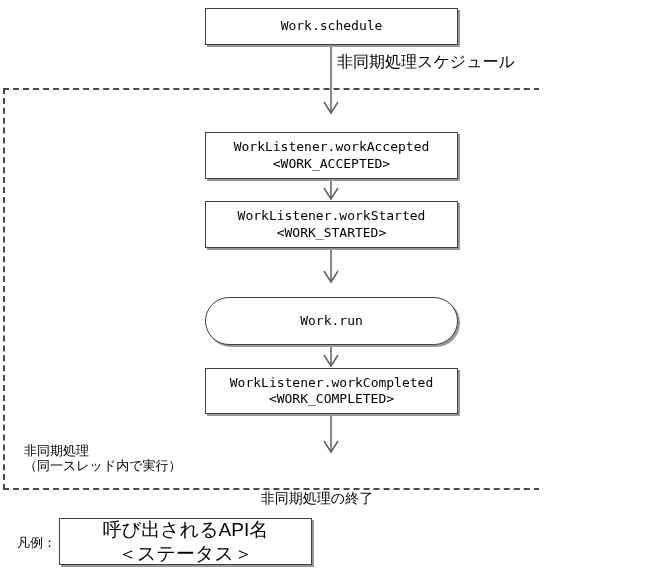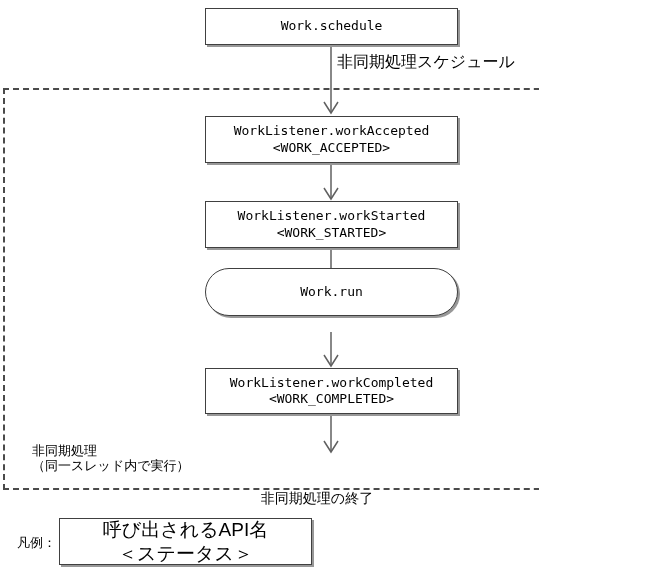--- a/index.html
+++ b/index.html
@@ -30,23 +30,23 @@
     flex-direction: column;
     justify-content: center;
     align-items: center;
     text-align: center;
     font-family: "DejaVu Sans Mono", "Liberation Mono", monospace;
     font-size: 13px;
     line-height: 1.25;
     z-index: 2;
   }
   .node-schedule  { top: 8px;   height: 37px; }
-  .node-accepted  { top: 116px; height: 47px; }
+  .node-accepted  { top: 132px; height: 47px; }
   .node-started   { top: 201px; height: 47px; }
-  .node-run       { top: 268px; height: 48px; border-radius: 24px; }
+  .node-run       { top: 297px; height: 48px; border-radius: 24px; }
   .node-completed { top: 368px; height: 46px; }
   .dashed-region {
     position: absolute;
     left: 3px; top: 88px;
     width: 657px; height: 402px;
     border: 2px dashed #4a4a4a;
     z-index: 0;
   }
   .jp { font-family: "Liberation Sans", "DejaVu Sans", sans-serif; }
   .label-schedule {
@@ -60,21 +60,21 @@
     position: absolute;
     left: 317px; top: 455px;
     transform: translateX(-50%);
     font-size: 14px;
     white-space: nowrap;
     z-index: 2;
     margin-top: 35px;
   }
   .label-region {
     position: absolute;
-    left: 32px; top: 443px;
+    left: 24px; top: 443px;
     font-size: 13px;
     line-height: 1.18;
     white-space: nowrap;
     z-index: 2;
   }
   .legend-label {
     position: absolute;
     left: 17px; top: 534px;
     font-size: 13px;
     white-space: nowrap;

